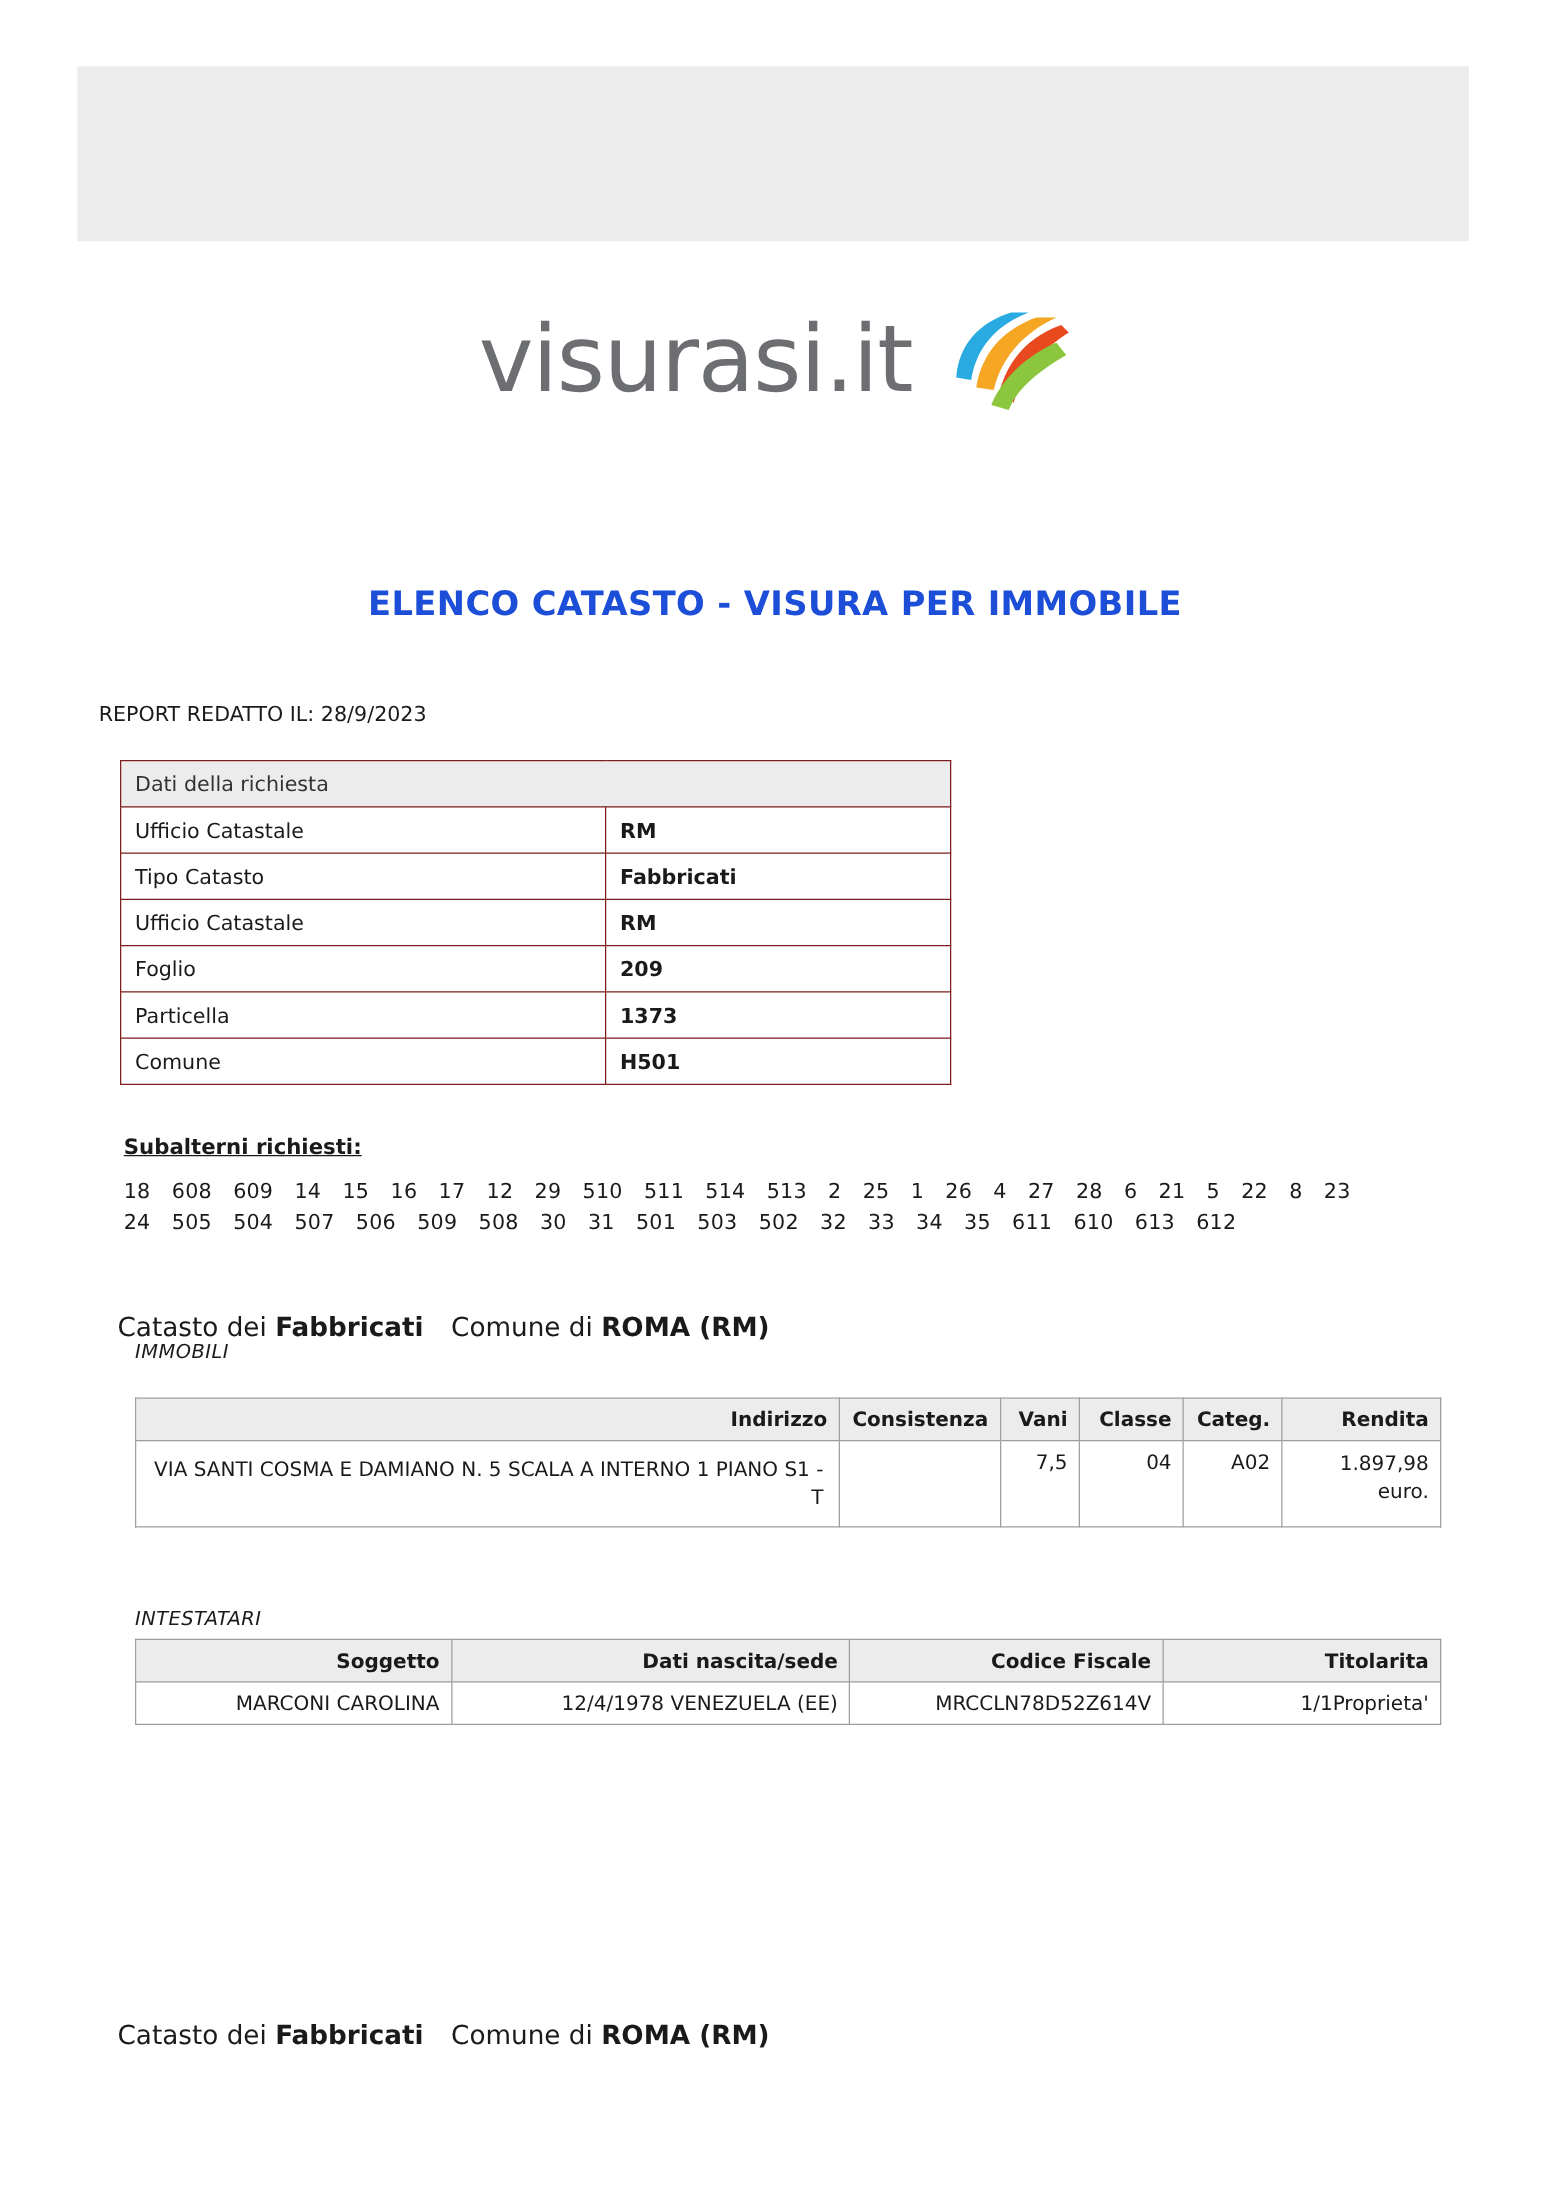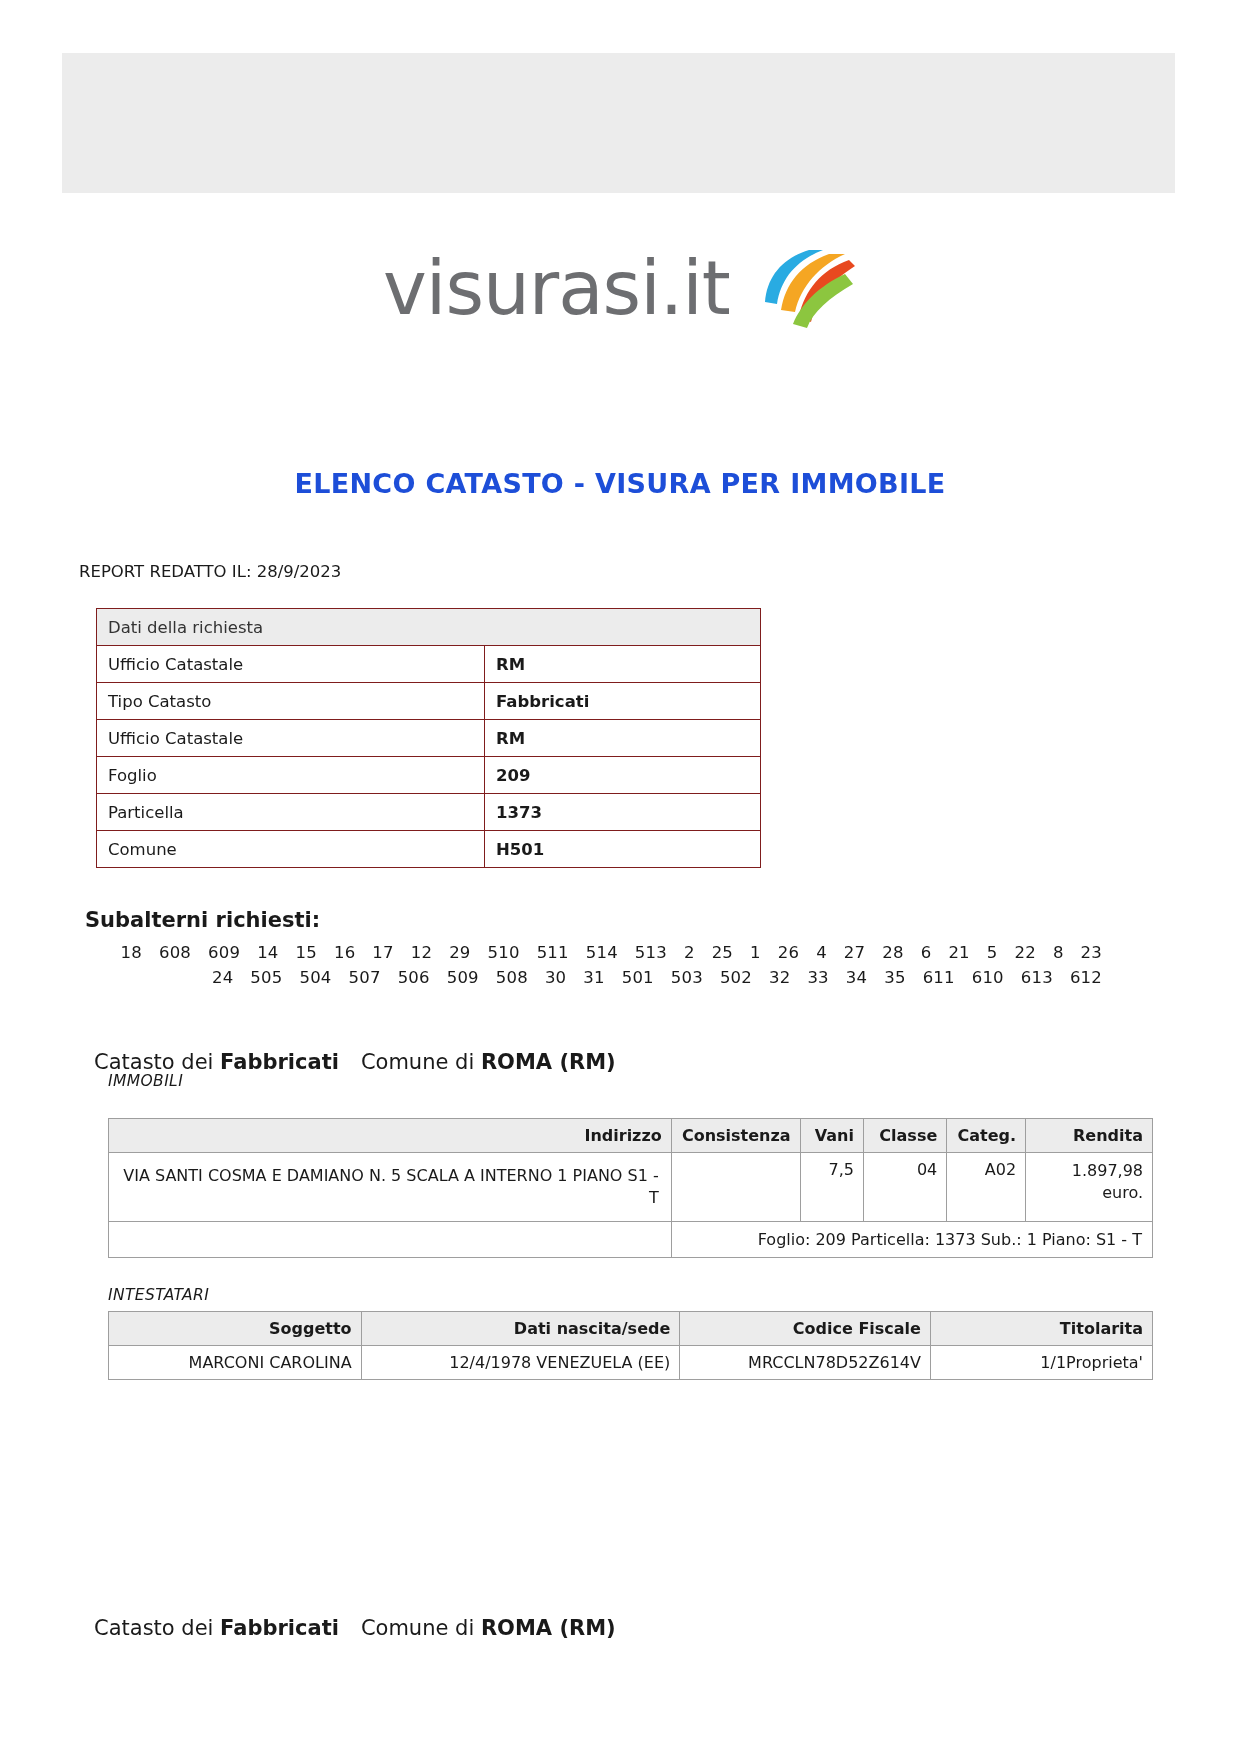--- a/index.html
+++ b/index.html
@@ -95,34 +95,34 @@
     color: #333;
   }
   .req-table td.label {
     width: 365px;
   }
   .req-table td.value {
     font-weight: bold;
   }
   .sub-title {
     position: absolute;
-    left: 85px;
+    left: 99px;
     top: 908px;
-    font-size: 21px;
+    font-size: 17px;
     font-weight: bold;
+    text-decoration: underline;
   }
   .sub-list {
     position: absolute;
     left: 99px;
     top: 940px;
     width: 1020px;
     font-size: 16.5px;
     line-height: 25px;
     letter-spacing: 0.2px;
-    text-align: right;
   }
   .sub-list span {
     display: inline-block;
     margin-right: 17px;
   }
   .cadastre-line {
     position: absolute;
     left: 94px;
     font-size: 21px;
     color: #1a1a1a;
@@ -274,24 +274,20 @@
     </thead>
     <tbody>
       <tr>
         <td class="addr">VIA SANTI COSMA E DAMIANO N. 5 SCALA A INTERNO 1 PIANO S1 - T</td>
         <td class="consist"></td>
         <td class="vani">7,5</td>
         <td class="classe">04</td>
         <td class="categ">A02</td>
         <td class="rendita">1.897,98 euro.</td>
       </tr>
-      <tr>
-        <td class="addr" style="border-right:none;"></td>
-        <td class="detail" colspan="5">Foglio: 209 Particella: 1373 Sub.: 1 Piano: S1 - T</td>
-      </tr>
     </tbody>
   </table>
 
   <div class="section-label intestatari">INTESTATARI</div>
 
   <table class="data intestatari-table">
     <thead>
       <tr>
         <th class="c-sogg">Soggetto</th>
         <th class="c-nascita">Dati nascita/sede</th>

